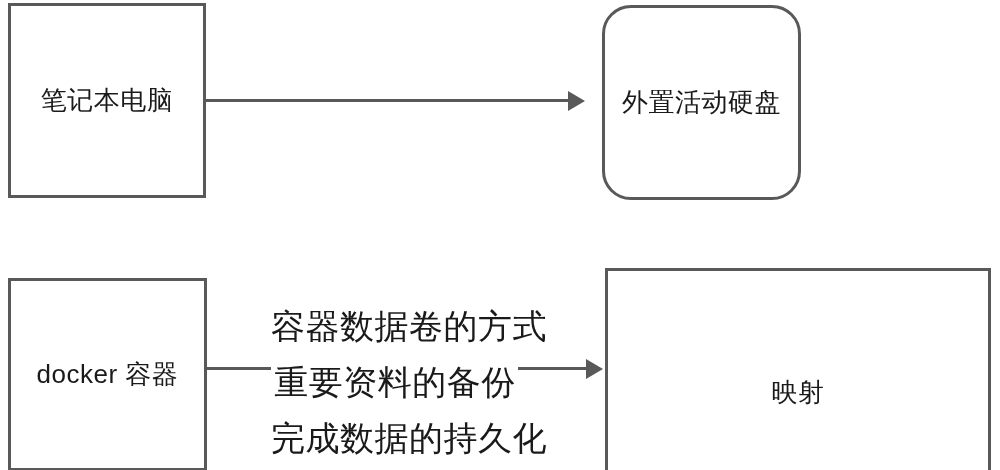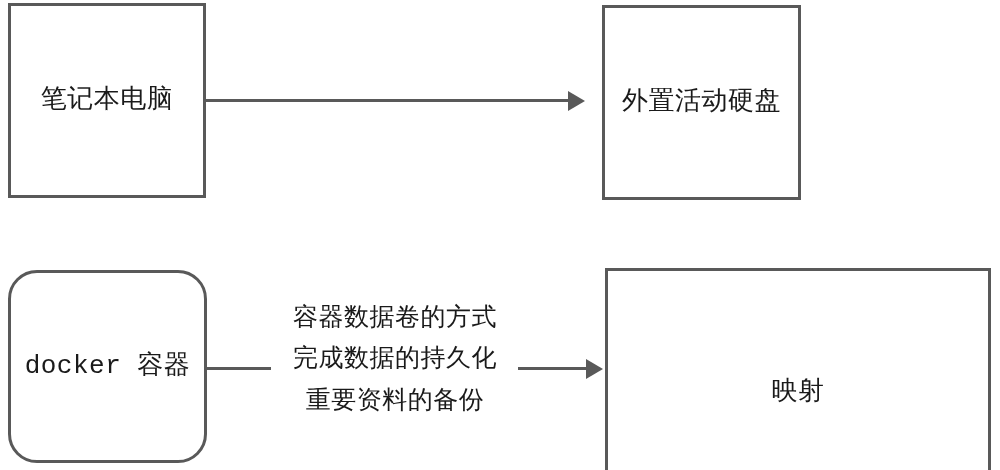--- a/index.html
+++ b/index.html
@@ -5,21 +5,21 @@
   html, body {
     margin: 0;
     padding: 0;
     background: #ffffff;
   }
   #canvas {
     position: relative;
     width: 1000px;
     height: 470px;
     background: #ffffff;
-    font-family: Liberation Mono, monospace;
+    font-family: Liberation Sans, sans-serif;
     overflow: hidden;
   }
   .node {
     position: absolute;
     box-sizing: border-box;
     border: 3px solid #595959;
     background: #ffffff;
     display: flex;
     flex-direction: column;
     align-items: center;
@@ -30,22 +30,22 @@
     letter-spacing: 0.5px;
     text-align: center;
     white-space: nowrap;
   }
   .node .line-text {
     display: block;
   }
 
   
   #node-laptop      { left: 8px;   top: 3px;   width: 198px; height: 195px; }
-  #node-external    { left: 602px; top: 5px;   width: 199px; height: 195px; }
-  #node-docker      { left: 8px;   top: 270px; width: 199px; height: 193px; border-radius: 29px; }
+  #node-external    { left: 602px; top: 5px;   width: 199px; height: 195px; border-radius: 29px; }
+  #node-docker      { left: 8px;   top: 278px; width: 199px; height: 193px; }
   #node-mapping     { left: 605px; top: 268px; width: 386px; height: 248px; }
 
   
   .conn-line {
     position: absolute;
     background: #595959;
     height: 3px;
   }
   .arrow-head {
     position: absolute;
@@ -67,21 +67,21 @@
   #conn-bottom-right-head { left: 586px; top: 359px; }
 
   
   #edge-label {
     position: absolute;
     left: 271px;
     top: 298px;
     width: 248px;
     text-align: center;
     color: #1a1a1a;
-    font-size: 25px;
+    font-size: 34px;
     line-height: 1.65;
     letter-spacing: 0.5px;
     white-space: nowrap;
   }
   #edge-label .line-text { display: block; }
 </style>
 </head>
 <body>
 
 <div id="canvas">
@@ -97,22 +97,22 @@
     <span class="line-text">外置活动硬盘</span>
   </div>
 
   <div class="node" id="node-docker">
     <span class="line-text">docker 容器</span>
   </div>
 
   <div class="conn-line" id="conn-bottom-left-line"></div>
   <div id="edge-label">
     <span class="line-text">容器数据卷的方式</span>
+    <span class="line-text">重要资料的备份</span>
     <span class="line-text">完成数据的持久化</span>
-    <span class="line-text">重要资料的备份</span>
   </div>
   <div class="conn-line" id="conn-bottom-right-line"></div>
   <div class="arrow-head" id="conn-bottom-right-head"></div>
 
   <div class="node" id="node-mapping">
     <span class="line-text">映射</span>
   </div>
 
 </div>
 

